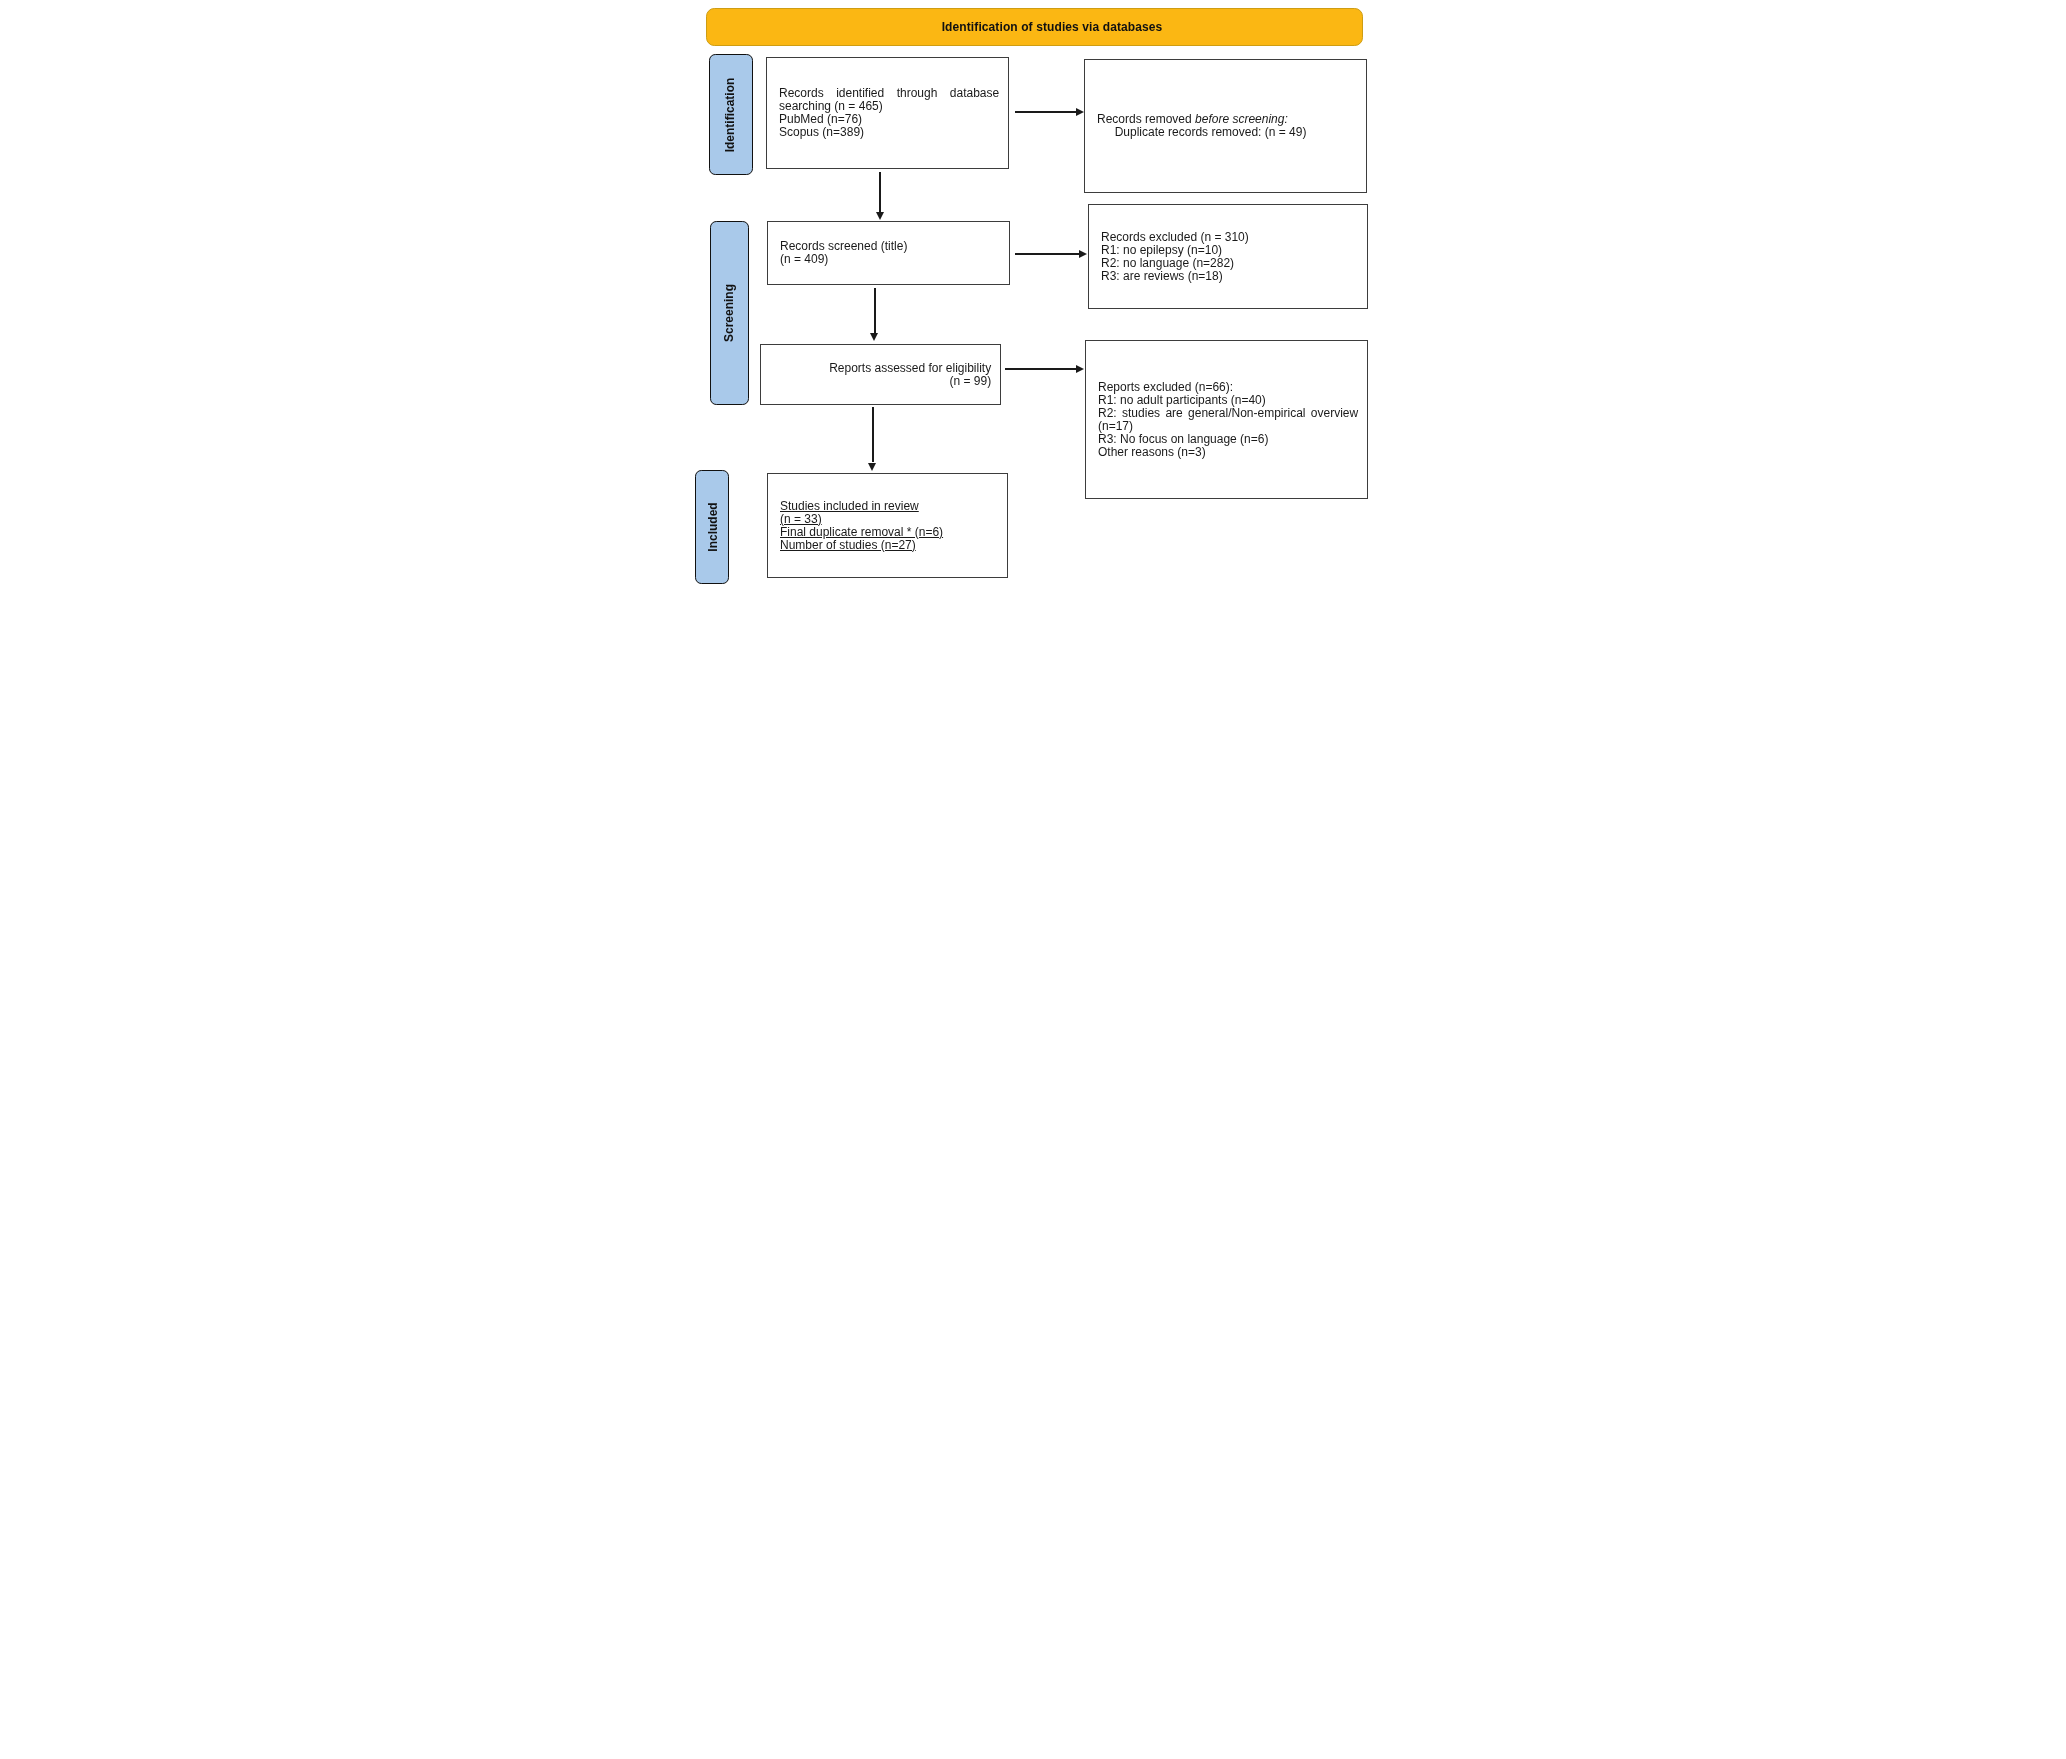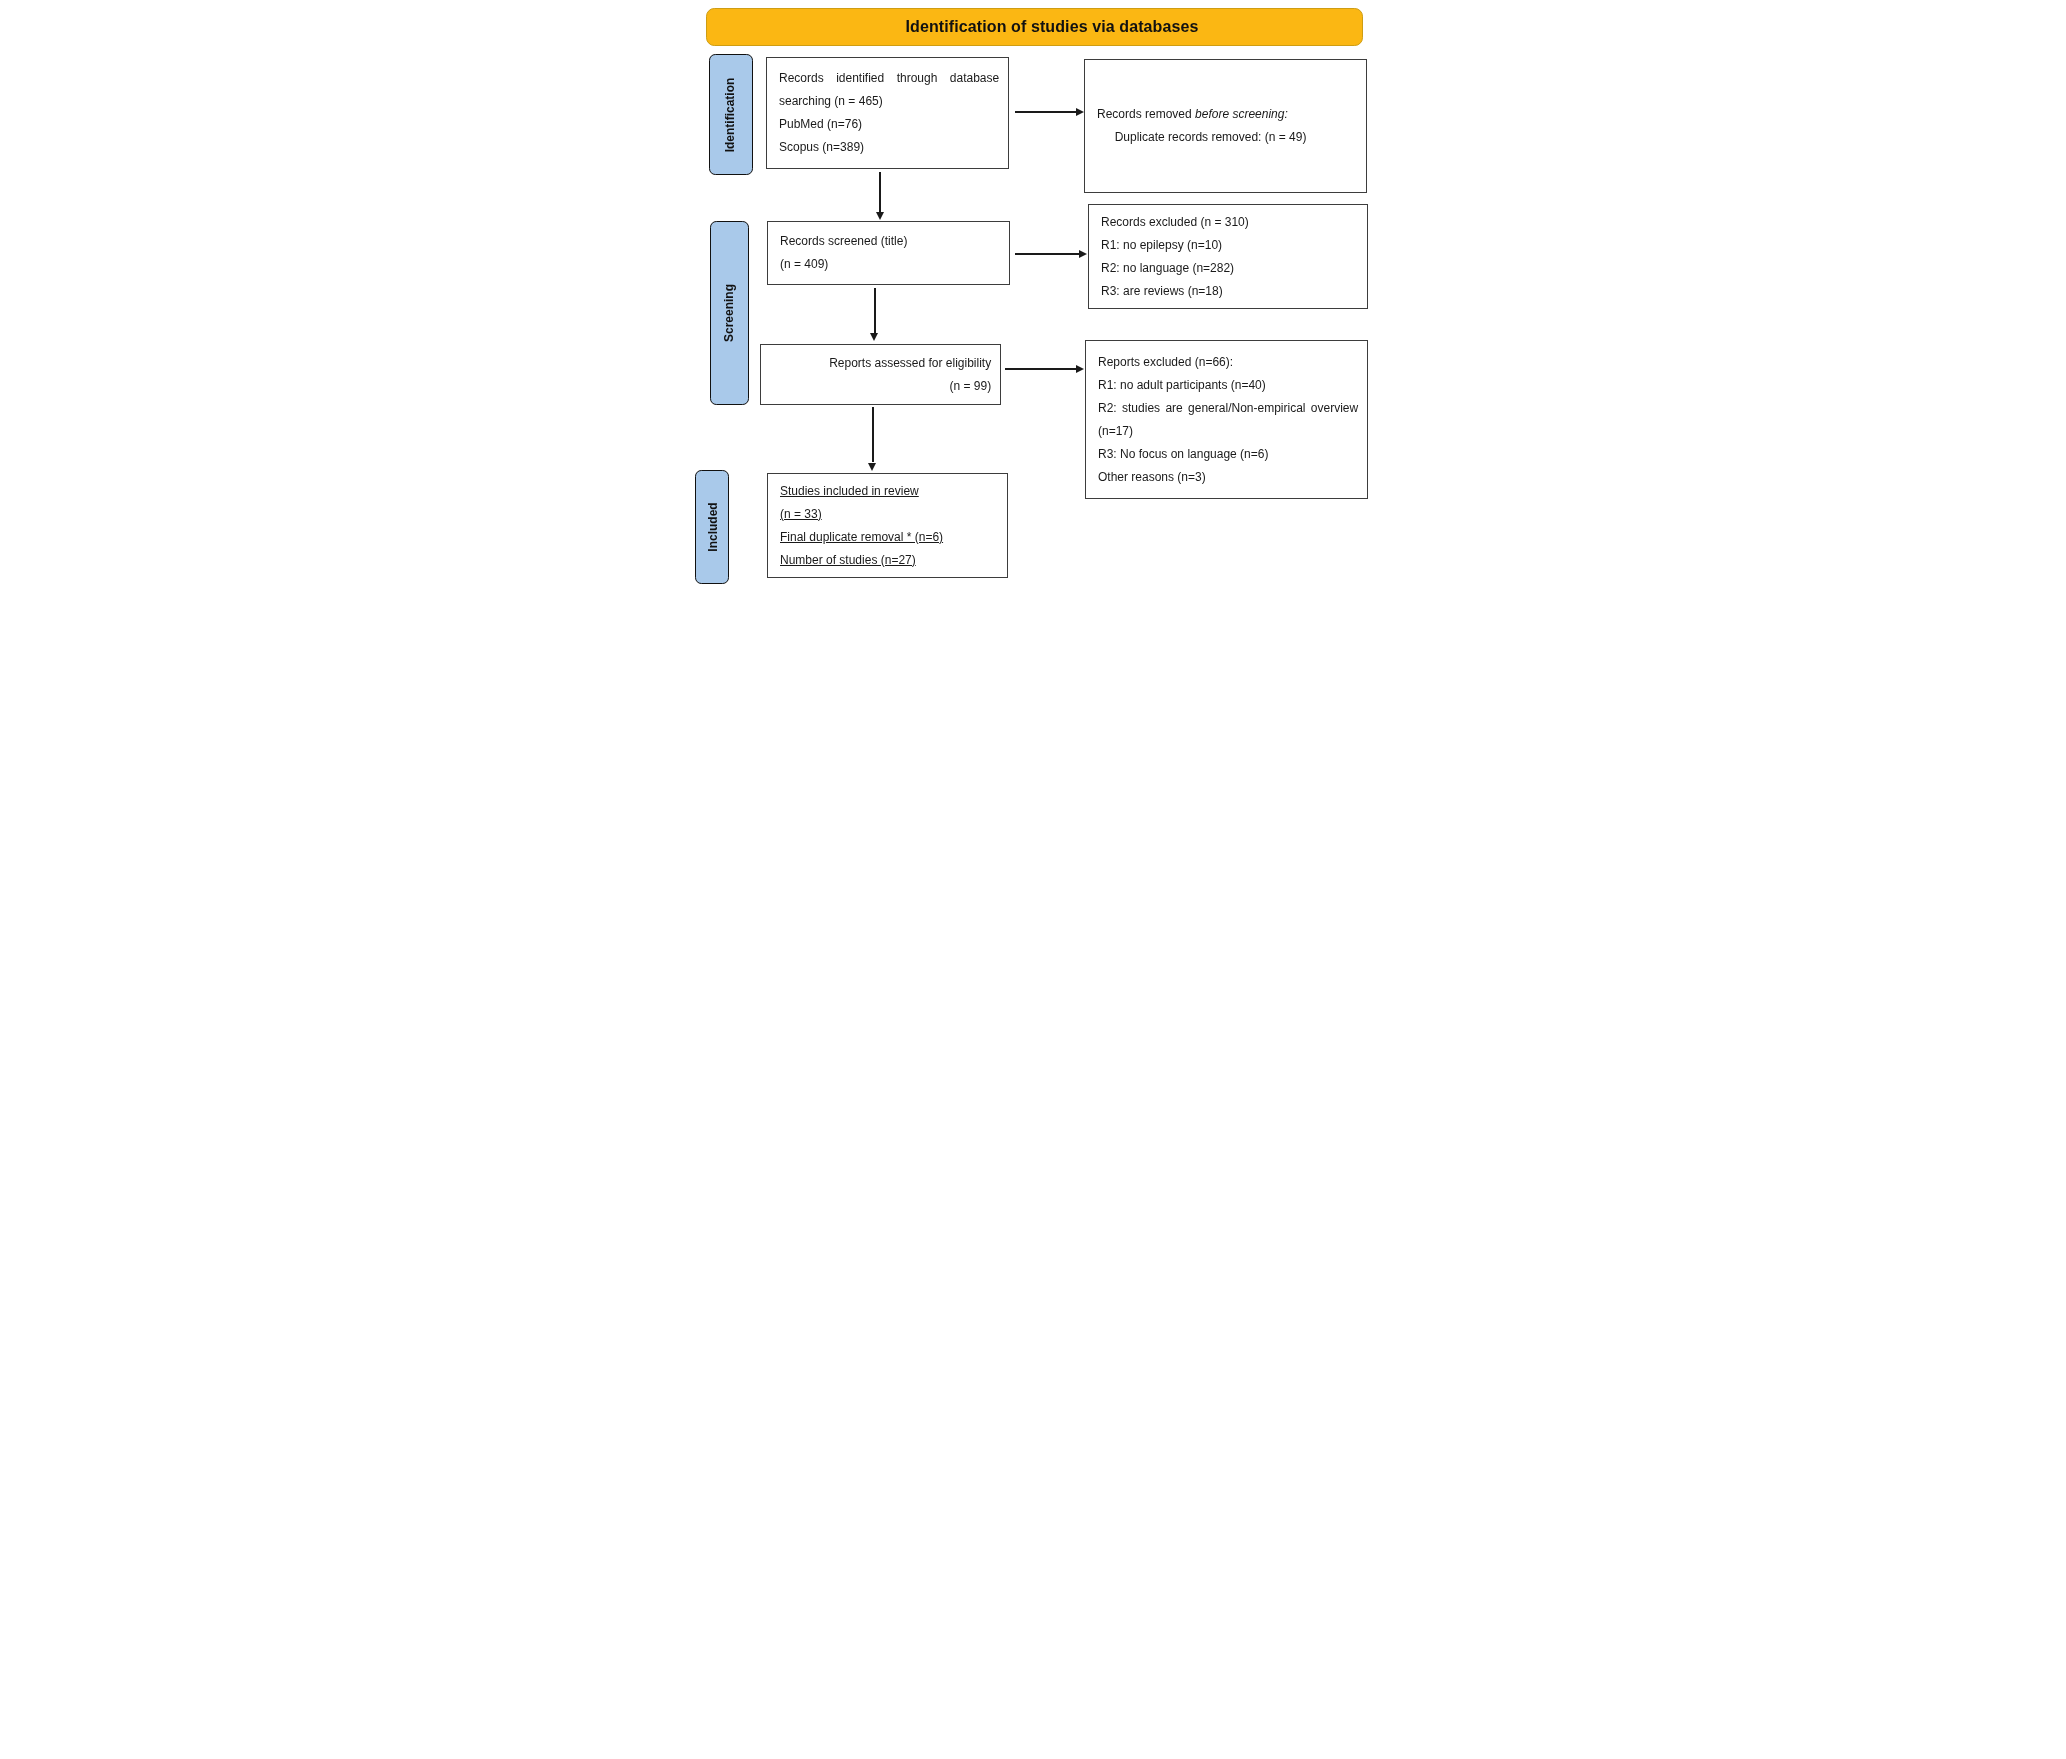--- a/index.html
+++ b/index.html
@@ -18,21 +18,21 @@
   
   .banner {
     position: absolute;
     left: 17px; top: 7.8px; width: 657px; height: 38px;
     background: #FBB713;
     border: 1px solid #CE9D13;
     border-radius: 8.3px;
     display: flex; align-items: center; justify-content: center;
   }
   .banner-title {
-    font-size: 16px; font-weight: bold; color: #111111;
+    font-size: 12px; font-weight: bold; color: #111111;
     letter-spacing: 0.1px;
     padding-left: 36px;
   }
 
   
   .stage {
     position: absolute;
     background: #A9C9EA;
     border: 1.6px solid #111111;
     border-radius: 6.3px;
@@ -47,21 +47,21 @@
   .stage-screening      { left: 21.4px; top: 221px; width: 39px; height: 184px; }
   .stage-included       { left: 6.8px; top: 470px; width: 34px; height: 114px; }
 
   
   .fbox {
     position: absolute;
     background: #ffffff;
     border: 1.6px solid #3d3d3d;
     display: flex; flex-direction: column; justify-content: center;
     padding: 3.1px 8.3px 3.1px 12.5px;
-    font-size: 12px; line-height: 23px;
+    font-size: 12px; line-height: 13px;
   }
   .box-identified       { left: 77px; top: 57px; width: 243px; height: 112px; }
   .box-removed          { left: 395px; top: 59px; width: 283px; height: 134px; }
   .box-screened         { left: 78px; top: 221px; width: 243px; height: 64px; }
   .box-records-excluded { left: 399px; top: 204px; width: 280px; height: 105px; }
   .box-assessed         { left: 71px; top: 344px; width: 241px; height: 61px; text-align: right; }
   .box-reports-excluded { left: 396px; top: 340px; width: 283px; height: 159px; }
   .box-included         { left: 78px; top: 473px; width: 241px; height: 105px; text-decoration: underline; }
 
   .justify { text-align: justify; }

